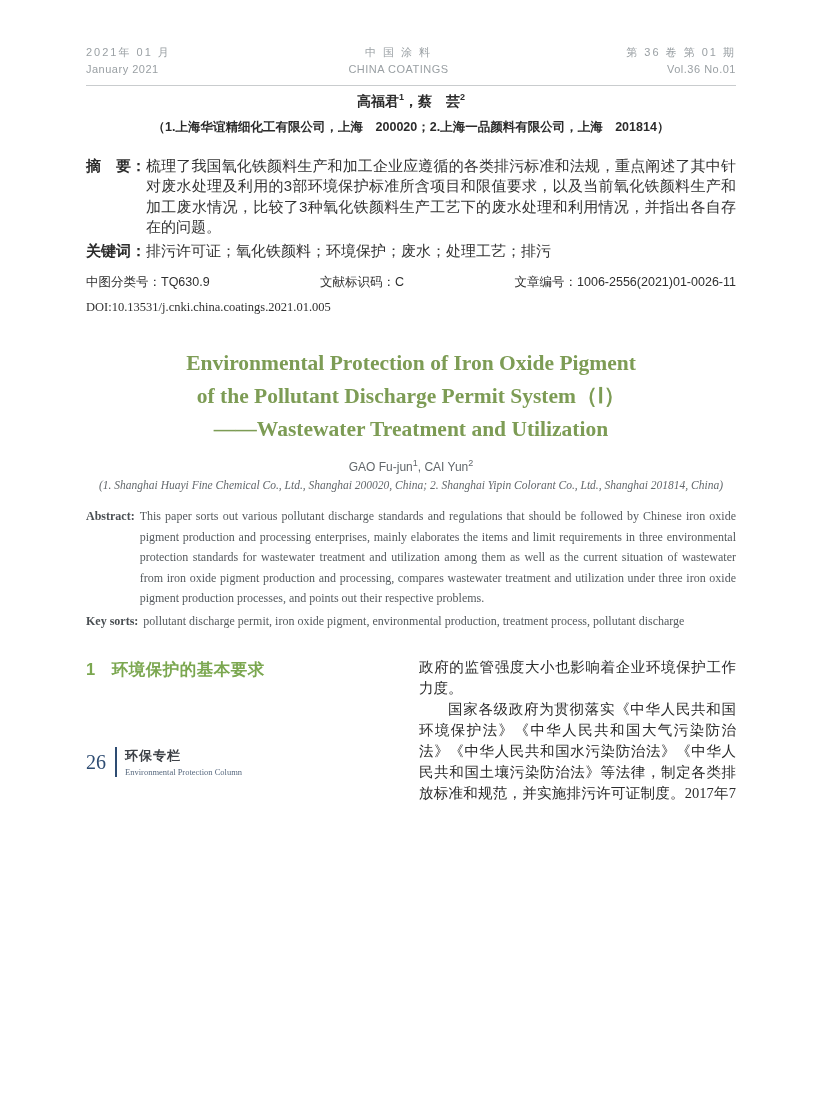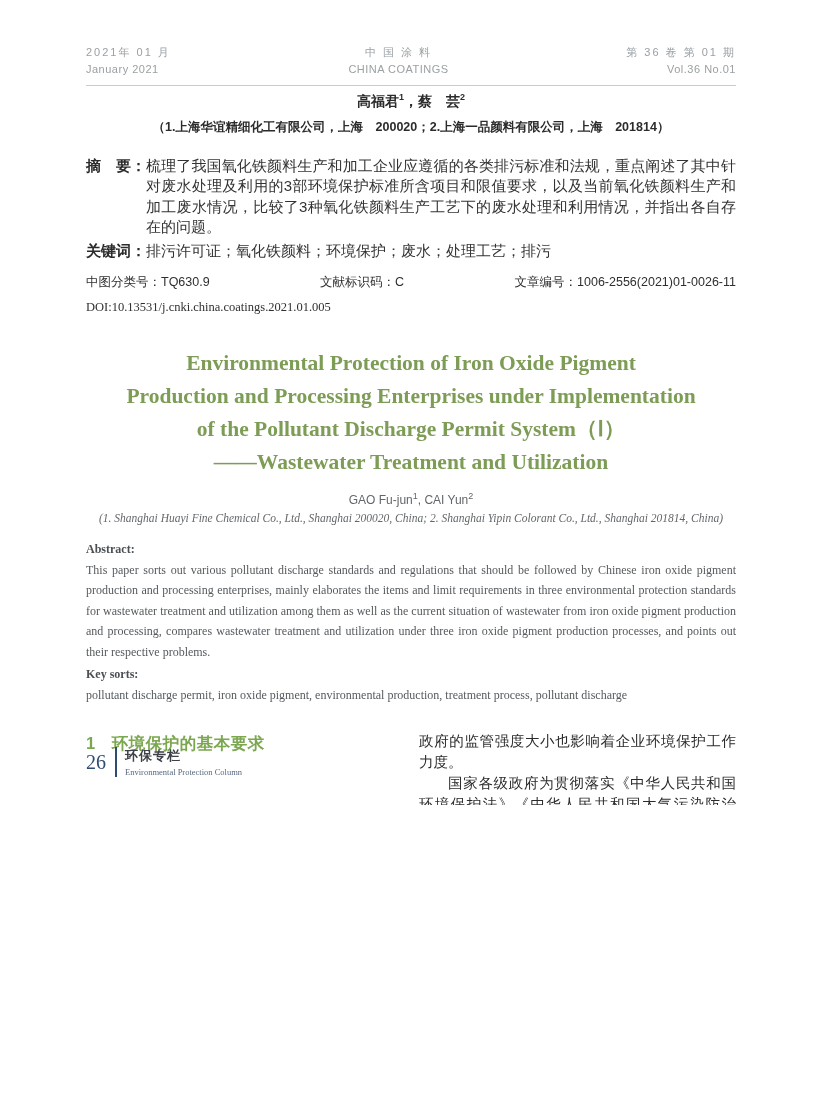--- a/index.html
+++ b/index.html
@@ -32,21 +32,21 @@
   .meta-row { display:flex; justify-content:space-between; margin-top:13px; font-size:12.5px; color:#2f2f2f; }
   .doi-line { margin-top:9px; font-size:12.5px; color:#2f2f2f; font-family:"Liberation Serif",serif; }
   
   .title-en { margin-top:32px; text-align:center; color:#7d9c55; font-weight:700;
     font-size:21.5px; line-height:33px; font-family:"Liberation Serif",serif; }
   .authors-en { margin-top:12px; text-align:center; font-size:12px; color:#62676b; }
   .affil-en { margin-top:5px; text-align:center; font-size:11.5px; color:#62676b;
     font-style:italic; font-family:"Liberation Serif",serif; }
   
   .abstract-en { margin-top:15px; font-family:"Liberation Serif",serif; font-size:12px;
-    line-height:20.5px; color:#555a5e;flex-direction:column; }
+    line-height:20.5px; color:#555a5e; }
   .en-label { font-weight:700; white-space:nowrap; margin-right:5px; color:#4a4f53;
     font-family:"Liberation Serif",serif; }
   
   .columns { display:flex; gap:16px; margin-top:26px; }
   .col { width:317px; font-family:"Liberation Serif",serif; font-size:14.5px;
     line-height:21px; color:#2b2b2b; text-align:justify; }
   .sec-heading { font-family:"Liberation Sans",sans-serif; color:#7ba750; font-weight:700;
     font-size:16.5px; margin:2px 0 9px 0; letter-spacing:.5px; }
   .sec-num { margin-right:16px; }
   .p-indent { text-indent:2em; }
@@ -94,21 +94,20 @@
 
   <div class="meta-row">
     <span>中图分类号：TQ630.9</span>
     <span>文献标识码：C</span>
     <span>文章编号：1006-2556(2021)01-0026-11</span>
   </div>
   <div class="doi-line">DOI:10.13531/j.cnki.china.coatings.2021.01.005</div>
 
   <div class="title-en">
     <div>Environmental Protection of Iron Oxide Pigment</div>
-    <div>Production and Processing Enterprises under Implementation</div>
     <div>of the Pollutant Discharge Permit System（Ⅰ）</div>
     <div>——Wastewater Treatment and Utilization</div>
   </div>
 
   <div class="authors-en">
     <span>GAO Fu-jun</span><span class="sup">1</span><span>, CAI Yun</span><span class="sup">2</span>
   </div>
   <div class="affil-en">(1. Shanghai Huayi Fine Chemical Co., Ltd., Shanghai 200020, China; 2. Shanghai Yipin Colorant Co., Ltd., Shanghai 201814, China)</div>
 
   <div class="kv-row abstract-en">

